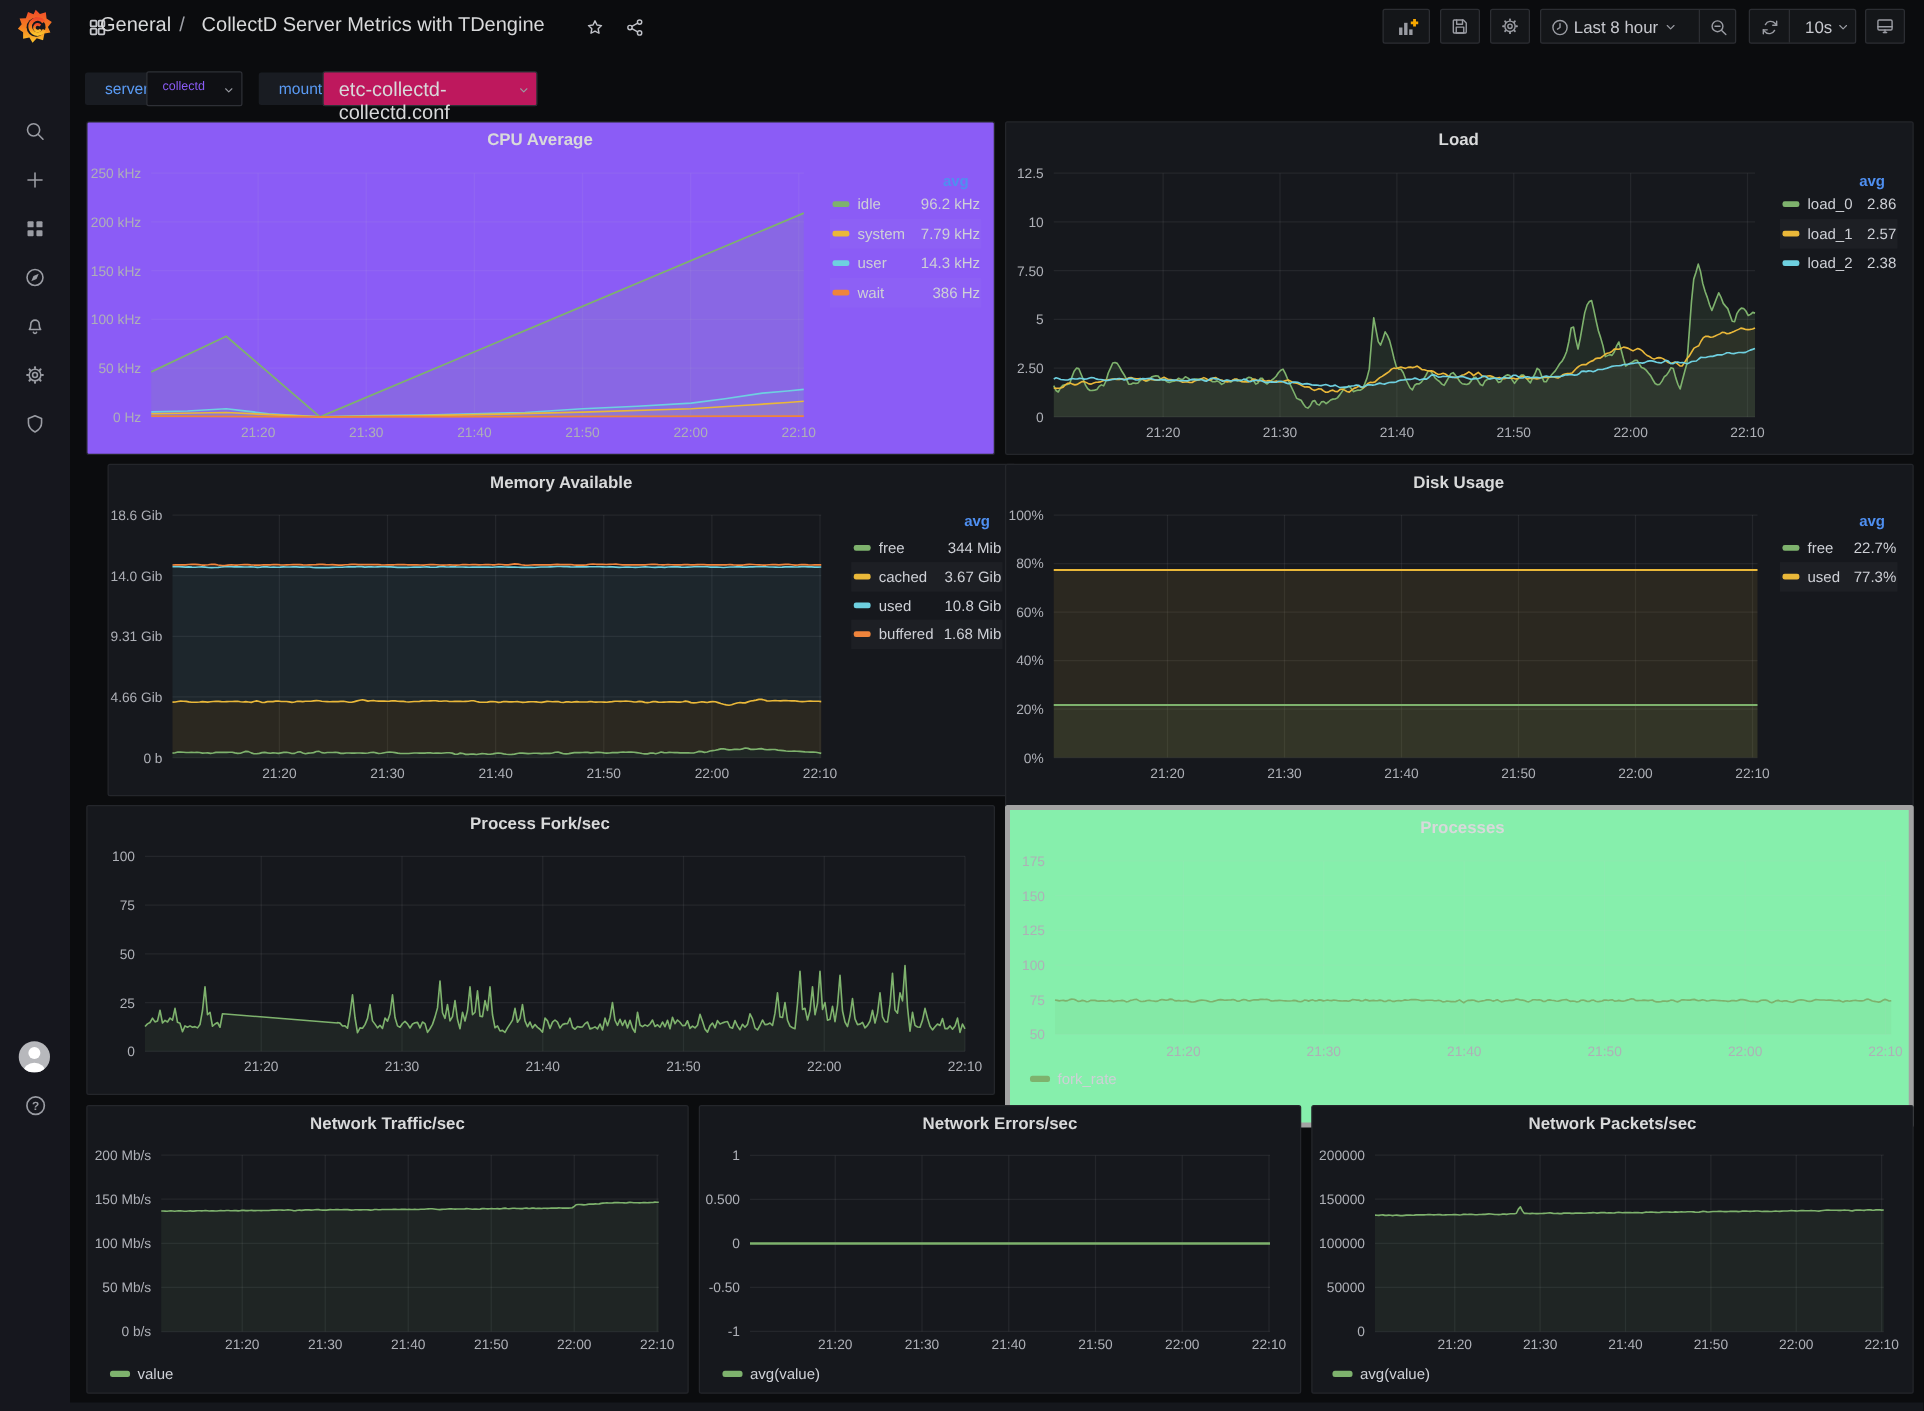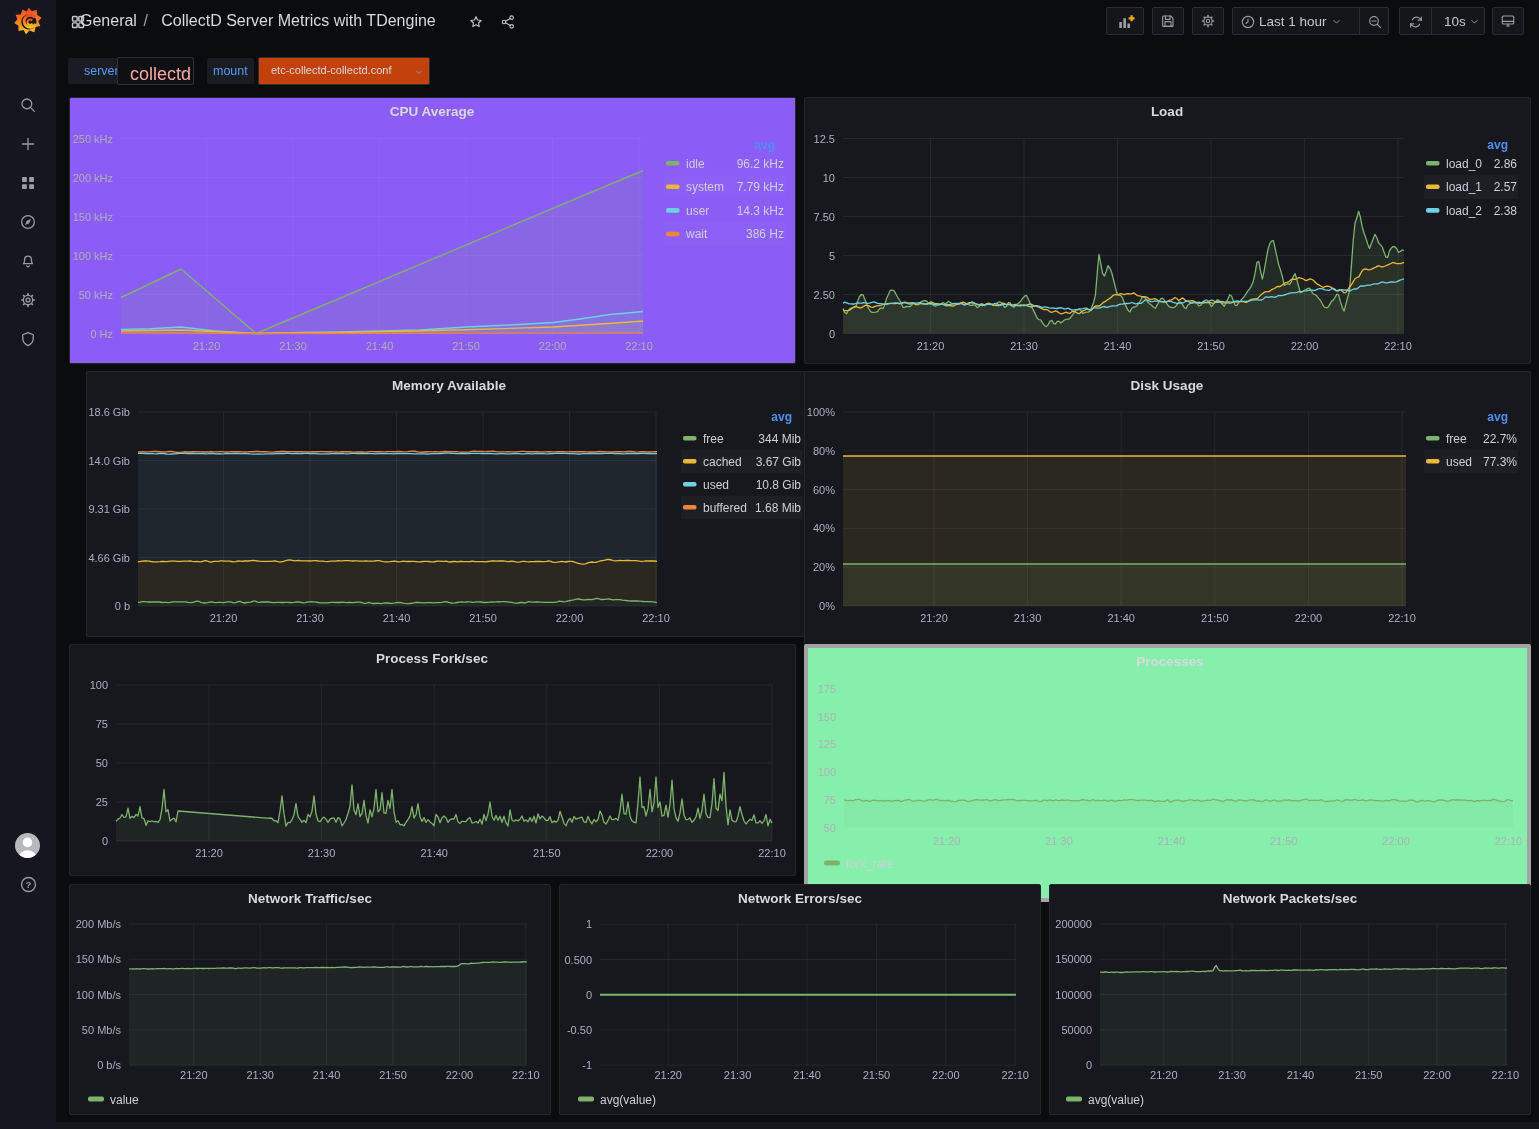--- a/index.html
+++ b/index.html
@@ -118,21 +118,21 @@
         <rect x="10.9" y="2.6" width="2.2" height="3" rx="0.8" fill="#9a9ca3" stroke="none" transform="rotate(225 12 12)"></rect>
         <rect x="10.9" y="2.6" width="2.2" height="3" rx="0.8" fill="#9a9ca3" stroke="none" transform="rotate(270 12 12)"></rect>
         <rect x="10.9" y="2.6" width="2.2" height="3" rx="0.8" fill="#9a9ca3" stroke="none" transform="rotate(315 12 12)"></rect>
       </svg>
     </div>
 <div style="position:absolute;left:1232px;top:7px;width:157px;height:28px;background:#141619;border:1px solid #2c2e33;border-radius:2px;box-sizing:border-box;">
       <svg style="position:absolute;left:7px;top:6px" width="16" height="16" viewBox="0 0 24 24" fill="none" stroke="#9a9ca3" stroke-width="1.7" stroke-linecap="round" stroke-linejoin="round">
         <circle cx="12" cy="12" r="8.5"></circle>
         <path d="M12 7.5V12l-3 2"></path>
       </svg>
-      <div style="position:absolute;left:26px;top:6px;font-size:13.5px;color:#c7c8ce;">Last 1 hour</div>
+      <div style="position:absolute;left:26px;top:6px;font-size:13.5px;color:#c7c8ce;">Last 8 hour</div>
       <svg style="position:absolute;left:97px;top:7px" width="13" height="13" viewBox="0 0 24 24" fill="none" stroke="#9a9ca3" stroke-width="1.7" stroke-linecap="round" stroke-linejoin="round">
         <path d="M7 10l5 5 5-5"></path>
       </svg>
       <div style="position:absolute;left:126px;top:0;width:1px;height:26px;background:#2c2e33;"></div>
       <svg style="position:absolute;left:134px;top:6px" width="16" height="16" viewBox="0 0 24 24" fill="none" stroke="#9a9ca3" stroke-width="1.7" stroke-linecap="round" stroke-linejoin="round">
         <circle cx="10.5" cy="10.5" r="6.5"></circle>
         <line x1="15.5" y1="15.5" x2="20.5" y2="20.5"></line>
         <line x1="7.5" y1="10.5" x2="13.5" y2="10.5"></line>
       </svg>
     </div>
@@ -151,28 +151,28 @@
     </div>
 <div style="position:absolute;left:1492px;top:7px;width:32px;height:28px;background:#141619;border:1px solid #2c2e33;border-radius:2px;box-sizing:border-box;">
       <svg style="position:absolute;left:7px;top:5px" width="16" height="16" viewBox="0 0 24 24" fill="none" stroke="#9a9ca3" stroke-width="1.7" stroke-linecap="round" stroke-linejoin="round">
         <rect x="3.5" y="4.5" width="17" height="12" rx="1.5"></rect>
         <line x1="3.5" y1="12.5" x2="20.5" y2="12.5"></line>
         <line x1="10" y1="19.5" x2="14" y2="19.5"></line>
         <line x1="12" y1="16.5" x2="12" y2="19.5"></line>
       </svg>
     </div>
 <div style="position:absolute;left:68px;top:58px;height:26px;background:#191c22;border-radius:2px;display:flex;align-items:center;padding:0 16px;font-size:12.5px;color:#5a9bf5;">server</div>
-<div style="position:absolute;left:117px;top:57px;width:77px;height:28px;background:#0f1014;border:1px solid #2e3036;border-radius:2px;box-sizing:border-box;font-size:18px;color:#fca5a5;">
+<div style="position:absolute;left:117px;top:57px;width:77px;height:28px;background:#0f1014;border:1px solid #2e3036;border-radius:2px;box-sizing:border-box;font-size:10px;color:#8b5cf6;">
       <span style="position:absolute;left:12px;top:5.5px;">collectd</span>
       <svg style="position:absolute;left:59px;top:8px" width="12" height="12" viewBox="0 0 24 24" fill="none" stroke="#9a9ca3" stroke-width="1.7" stroke-linecap="round" stroke-linejoin="round">
         <path d="M7 10l5 5 5-5"></path>
       </svg>
     </div>
-<div style="position:absolute;left:207px;top:58px;height:26px;background:#191c22;border-radius:2px;display:flex;align-items:center;padding:0 6px;font-size:12.5px;color:#5a9bf5;">mount</div>
-<div style="position:absolute;left:258px;top:57px;width:172px;height:28px;background:#c2410c;border:1px solid #2e3036;border-radius:2px;box-sizing:border-box;font-size:11px;color:#d8d9da;">
+<div style="position:absolute;left:207px;top:58px;height:26px;background:#191c22;border-radius:2px;display:flex;align-items:center;padding:0 16px;font-size:12.5px;color:#5a9bf5;">mount</div>
+<div style="position:absolute;left:258px;top:57px;width:172px;height:28px;background:#be185d;border:1px solid #2e3036;border-radius:2px;box-sizing:border-box;font-size:16px;color:#d8d9da;">
       <span style="position:absolute;left:12px;top:5.5px;">etc-collectd-collectd.conf</span>
       <svg style="position:absolute;left:154px;top:8px" width="12" height="12" viewBox="0 0 24 24" fill="none" stroke="#9a9ca3" stroke-width="1.7" stroke-linecap="round" stroke-linejoin="round">
         <path d="M7 10l5 5 5-5"></path>
       </svg>
     </div>
 <div style="position:absolute;left:69px;top:96.5px;width:726.5px;height:267px;background:#8b5cf6;border:1px solid #24262b;border-radius:2px;box-sizing:border-box;">
 <svg width="724.5" height="265" viewBox="70 97.5 724.5 265" style="position:absolute;left:0;top:0;" font-family="Liberation Sans, sans-serif">
 <text x="432" y="115.5" text-anchor="middle" font-size="13.5" font-weight="bold" fill="#d8d9da">CPU Average</text>
 <line x1="121" y1="138" x2="643" y2="138" stroke="rgba(204,204,220,0.08)" stroke-width="1"></line>
 <text x="113" y="142" text-anchor="end" font-size="11" fill="#aeb0b7">250 kHz</text>

